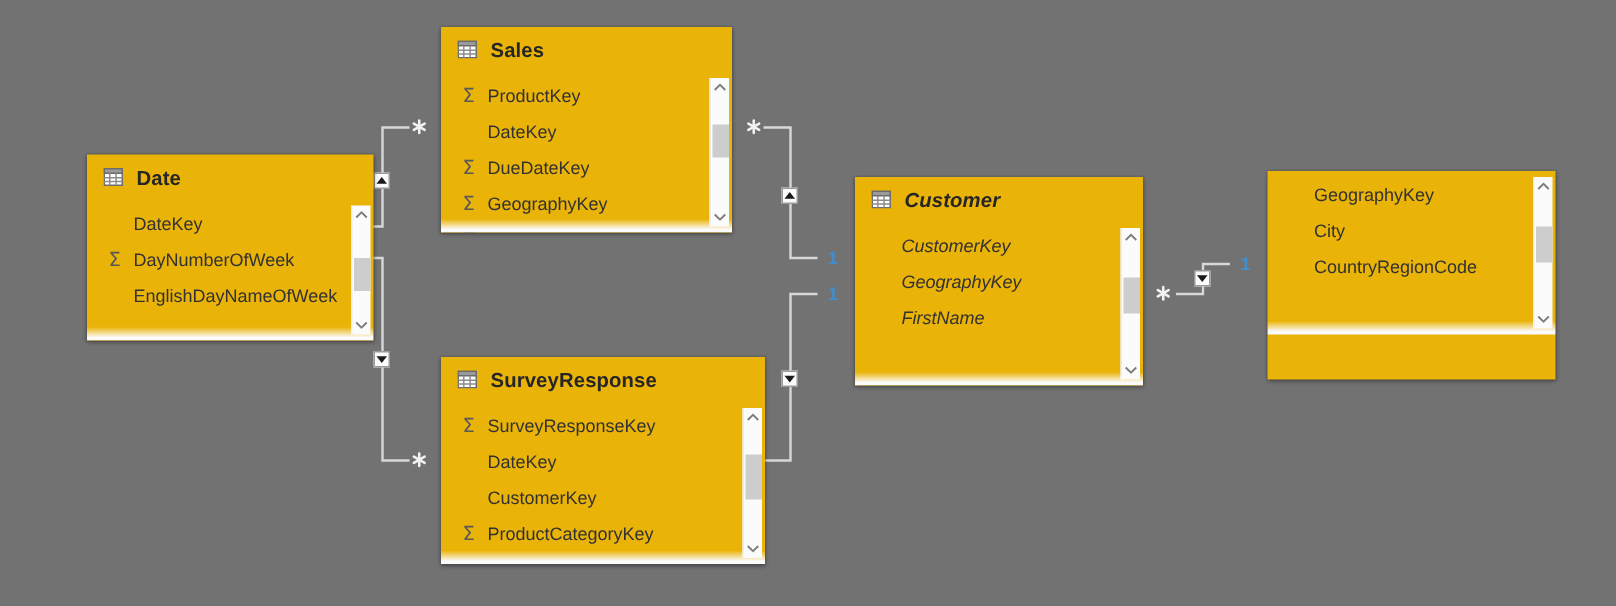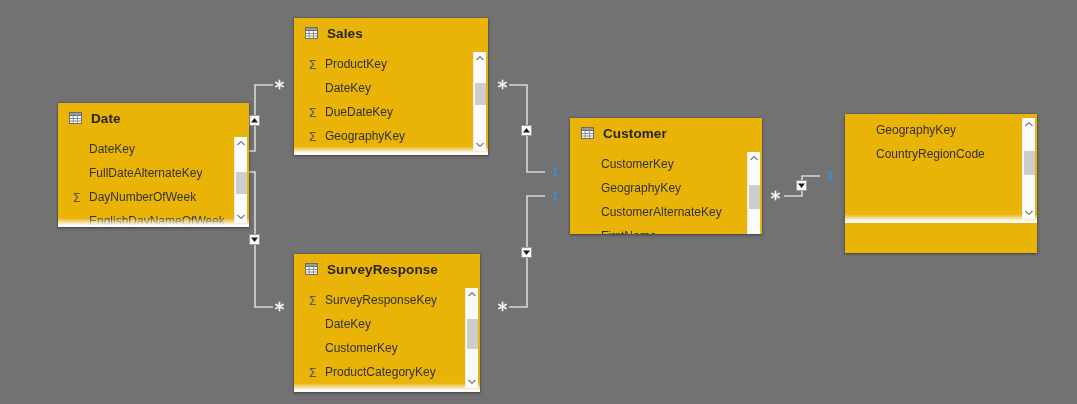--- a/index.html
+++ b/index.html
@@ -203,24 +203,20 @@
             </svg>
           </span>
           <span class="tbl-title">Date</span>
         </div>
         <div class="tbl-body" style="height: 94px;">
           <div class="fld">
             <span class="sigma blank">&nbsp;</span>
             <span class="fld-name">DateKey</span>
           </div>
           <div class="fld">
-            <span class="sigma blank">&nbsp;</span>
-            <span class="fld-name">FullDateAlternateKey</span>
-          </div>
-          <div class="fld">
             <span class="sigma">Σ</span>
             <span class="fld-name">DayNumberOfWeek</span>
           </div>
           <div class="fld">
             <span class="sigma blank">&nbsp;</span>
             <span class="fld-name">EnglishDayNameOfWeek</span>
           </div>
           <div class="sb" style="height: 86px;">
             <div class="sb-arrow">
               <svg width="10" height="9" viewBox="0 0 10 9">
@@ -285,21 +281,21 @@
             </div>
             <div class="sb-arrow">
               <svg width="10" height="9" viewBox="0 0 10 9">
                 <path d="M1.5 3 L5 6.5 L8.5 3" fill="none" stroke="#7b7b7b" stroke-width="1.2"></path>
               </svg>
             </div>
           </div>
           <div class="fade"></div>
         </div>
       </div>
-      <div class="tbl" style="left: 294px; top: 238px; width: 186px; height: 138px; margin-top: 16px;">
+      <div class="tbl" style="left: 294px; top: 238px; width: 216px; height: 138px;">
         <div class="tbl-hdr">
           <span class="grid-icon">
             <svg width="13" height="12" viewBox="0 0 13 12">
               <rect x="0.5" y="0.5" width="12" height="11" fill="#ffffff" stroke="#6b6b6b"></rect>
               <rect x="0.5" y="0.5" width="12" height="3" fill="#9a9a9a" stroke="#6b6b6b"></rect>
               <line x1="0.5" y1="6.5" x2="12.5" y2="6.5" stroke="#8d8d8d"></line>
               <line x1="0.5" y1="9" x2="12.5" y2="9" stroke="#8d8d8d"></line>
               <line x1="4.2" y1="3.5" x2="4.2" y2="11.5" stroke="#8d8d8d"></line>
               <line x1="8.4" y1="3.5" x2="8.4" y2="11.5" stroke="#8d8d8d"></line>
             </svg>
@@ -338,21 +334,21 @@
             </div>
             <div class="sb-arrow">
               <svg width="10" height="9" viewBox="0 0 10 9">
                 <path d="M1.5 3 L5 6.5 L8.5 3" fill="none" stroke="#7b7b7b" stroke-width="1.2"></path>
               </svg>
             </div>
           </div>
           <div class="fade"></div>
         </div>
       </div>
-      <div class="tbl" style="left: 570px; top: 118px; width: 192px; height: 116px;">
+      <div class="tbl" style="left: 570px; top: 118px; width: 192px; height: 139px; font-style: italic;">
         <div class="tbl-hdr">
           <span class="grid-icon">
             <svg width="13" height="12" viewBox="0 0 13 12">
               <rect x="0.5" y="0.5" width="12" height="11" fill="#ffffff" stroke="#6b6b6b"></rect>
               <rect x="0.5" y="0.5" width="12" height="3" fill="#9a9a9a" stroke="#6b6b6b"></rect>
               <line x1="0.5" y1="6.5" x2="12.5" y2="6.5" stroke="#8d8d8d"></line>
               <line x1="0.5" y1="9" x2="12.5" y2="9" stroke="#8d8d8d"></line>
               <line x1="4.2" y1="3.5" x2="4.2" y2="11.5" stroke="#8d8d8d"></line>
               <line x1="8.4" y1="3.5" x2="8.4" y2="11.5" stroke="#8d8d8d"></line>
             </svg>
@@ -363,24 +359,20 @@
           <div class="fld">
             <span class="sigma blank">&nbsp;</span>
             <span class="fld-name">CustomerKey</span>
           </div>
           <div class="fld">
             <span class="sigma blank">&nbsp;</span>
             <span class="fld-name">GeographyKey</span>
           </div>
           <div class="fld">
             <span class="sigma blank">&nbsp;</span>
-            <span class="fld-name">CustomerAlternateKey</span>
-          </div>
-          <div class="fld">
-            <span class="sigma blank">&nbsp;</span>
             <span class="fld-name">FirstName</span>
           </div>
           <div class="sb" style="height: 101px;">
             <div class="sb-arrow">
               <svg width="10" height="9" viewBox="0 0 10 9">
                 <path d="M1.5 6 L5 2.5 L8.5 6" fill="none" stroke="#7b7b7b" stroke-width="1.2"></path>
               </svg>
             </div>
             <div class="sb-track">
               <div class="sb-thumb" style="top: 20px; height: 24px;"></div>
@@ -392,20 +384,24 @@
             </div>
           </div>
           <div class="fade"></div>
         </div>
       </div>
       <div class="tbl" style="left: 845px; top: 114px; width: 192px; height: 139px;">
         <div class="tbl-body" style="height: 109px;">
           <div class="fld">
             <span class="sigma blank">&nbsp;</span>
             <span class="fld-name">GeographyKey</span>
+          </div>
+          <div class="fld">
+            <span class="sigma blank">&nbsp;</span>
+            <span class="fld-name">City</span>
           </div>
           <div class="fld">
             <span class="sigma blank">&nbsp;</span>
             <span class="fld-name">CountryRegionCode</span>
           </div>
           <div class="sb" style="height: 101px;">
             <div class="sb-arrow">
               <svg width="10" height="9" viewBox="0 0 10 9">
                 <path d="M1.5 6 L5 2.5 L8.5 6" fill="none" stroke="#7b7b7b" stroke-width="1.2"></path>
               </svg>

